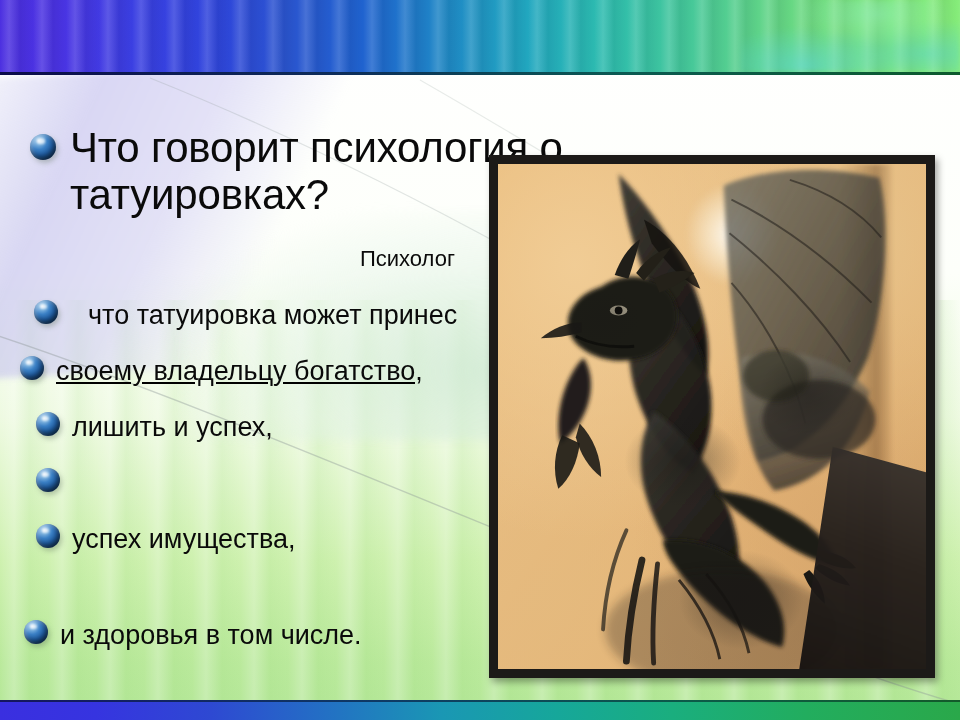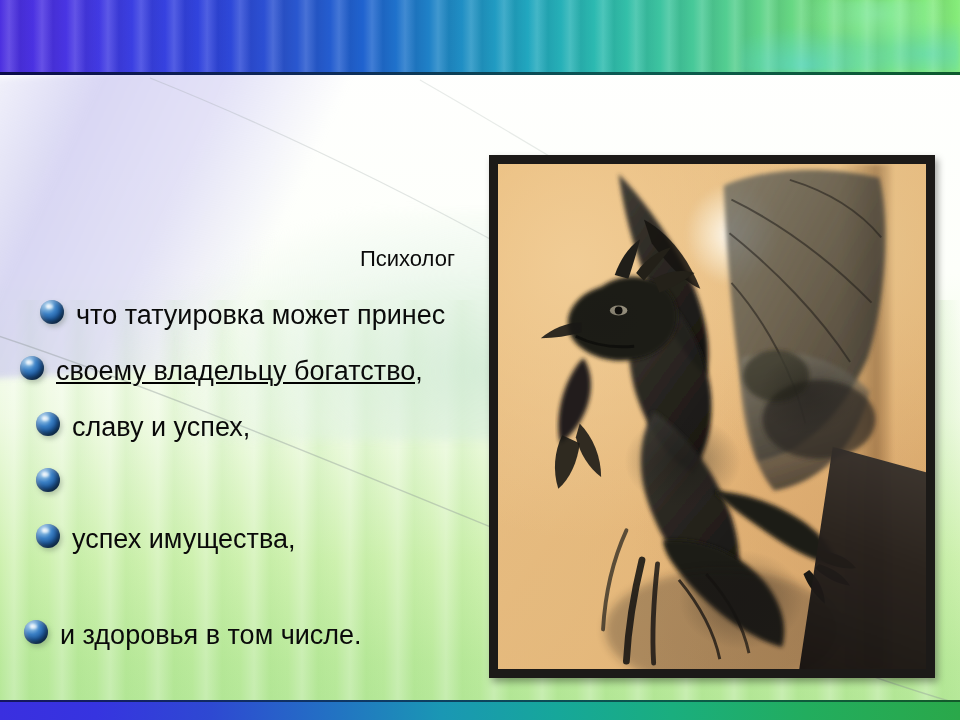--- a/index.html
+++ b/index.html
@@ -319,36 +319,40 @@
     <path d="M 420 80 C 560 160, 700 250, 860 340" fill="none" stroke="rgba(150,165,160,0.22)" stroke-width="1.1"></path>
   </svg>
 
   <div class="band-top"></div>
   <div class="band-top-streaks"></div>
   <div class="band-top-cloud"></div>
   <div class="band-top-rule"></div>
 
   <div class="content">
 
+    <div class="bullet-row" style="left:30px; top:52px; width:660px;">
+      <span class="sphere" style="margin-top:10px;"></span>
+      <span class="title-text">Что говорит психология о татуировках?</span>
+    </div>
 
     <span class="lead-text" style="left:360px; top:174px;">Психолог</span>
 
-    <div class="bullet-row" style="left:40px; top:228px;">
+    <div class="bullet-row" style="left:34px; top:228px;gap:18px;">
       <span class="sphere small"></span>
       <span class="item-text">что  татуировка может принес</span>
     </div>
 
     <div class="bullet-row" style="left:20px; top:284px;text-decoration:underline;">
       <span class="sphere small"></span>
       <span class="item-text">своему владельцу богатство,</span>
     </div>
 
     <div class="bullet-row" style="left:36px; top:340px;">
       <span class="sphere small"></span>
-      <span class="item-text">славу и успех,</span>
+      <span class="item-text">лишить и успех,</span>
     </div>
 
     <div class="bullet-row" style="left:36px; top:396px;">
       <span class="sphere small"></span>
     </div>
 
     <div class="bullet-row" style="left:36px; top:452px;">
       <span class="sphere small"></span>
       <span class="item-text">успех имущества,</span>
     </div>

